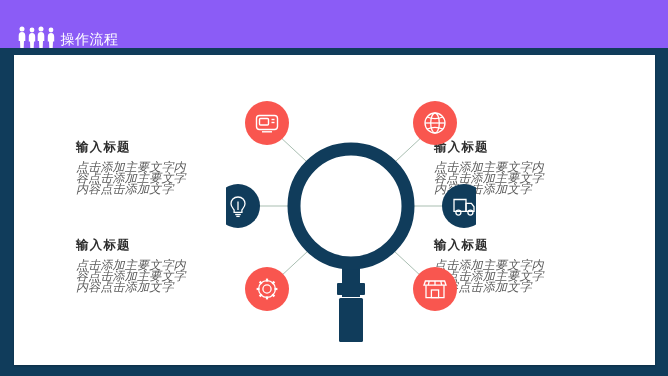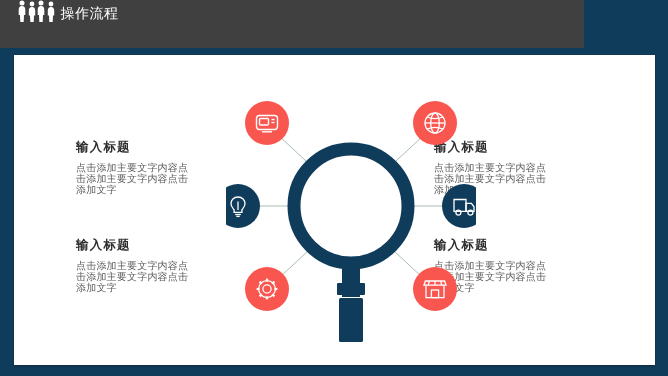--- a/index.html
+++ b/index.html
@@ -21,25 +21,25 @@
     background: #103c5b;
     box-sizing: border-box;
     overflow: hidden;
   }
 
   
   .header-bar {
     position: absolute;
     left: 0;
     top: 0;
-    width: 584px;
+    width: 668px;
     height: 48px;
-    background: #404040;
+    background: #8b5cf6;
     display: flex;
-    align-items: flex-start;
+    align-items: flex-end;
   }
   .header-inner {
     display: flex;
     align-items: flex-end;
     margin-left: 18px;
     gap: 6px;
   }
   .people {
     display: flex;
     align-items: flex-end;
@@ -83,26 +83,27 @@
   .txt-title {
     color: #2e2e2e;
     font-size: 12.5px;
     line-height: 16px;
     letter-spacing: 1.2px;
     margin: 0 0 7px 0;
     font-weight: 700;
   }
   .txt-body {
     color: #5a5a5a;
-    font-size: 10px;
+    font-size: 12px;
     line-height: 11px;
     letter-spacing: 0.2px;
     margin: 0;
     width: 120px;
     word-break: break-all;
+    font-style: italic;
   }
 
   
   .graphic {
     position: absolute;
     left: 212px;
     top: 38px;
     width: 250px;
     height: 252px;
   }

